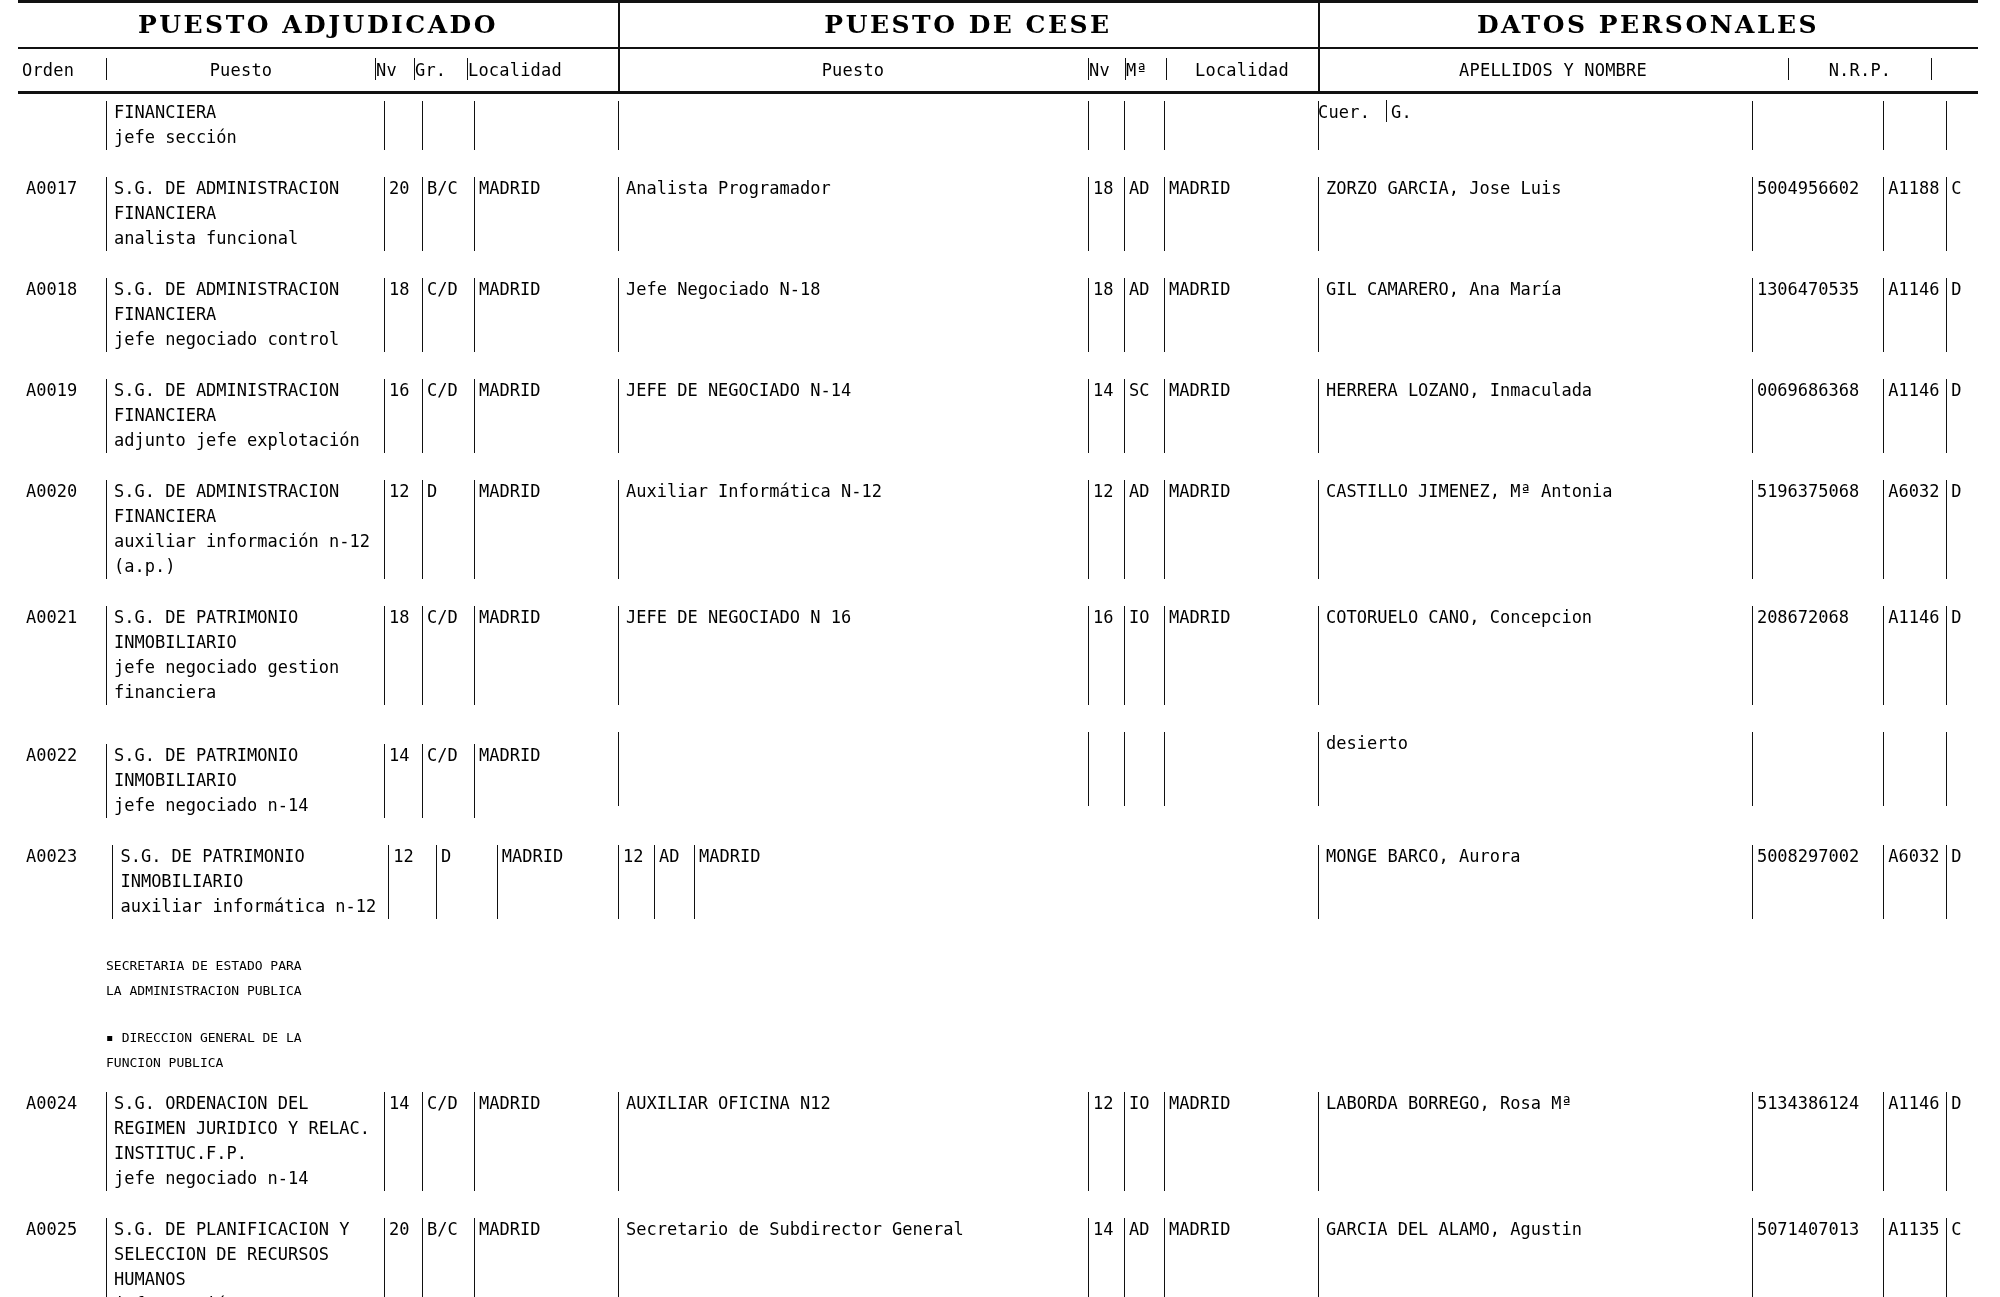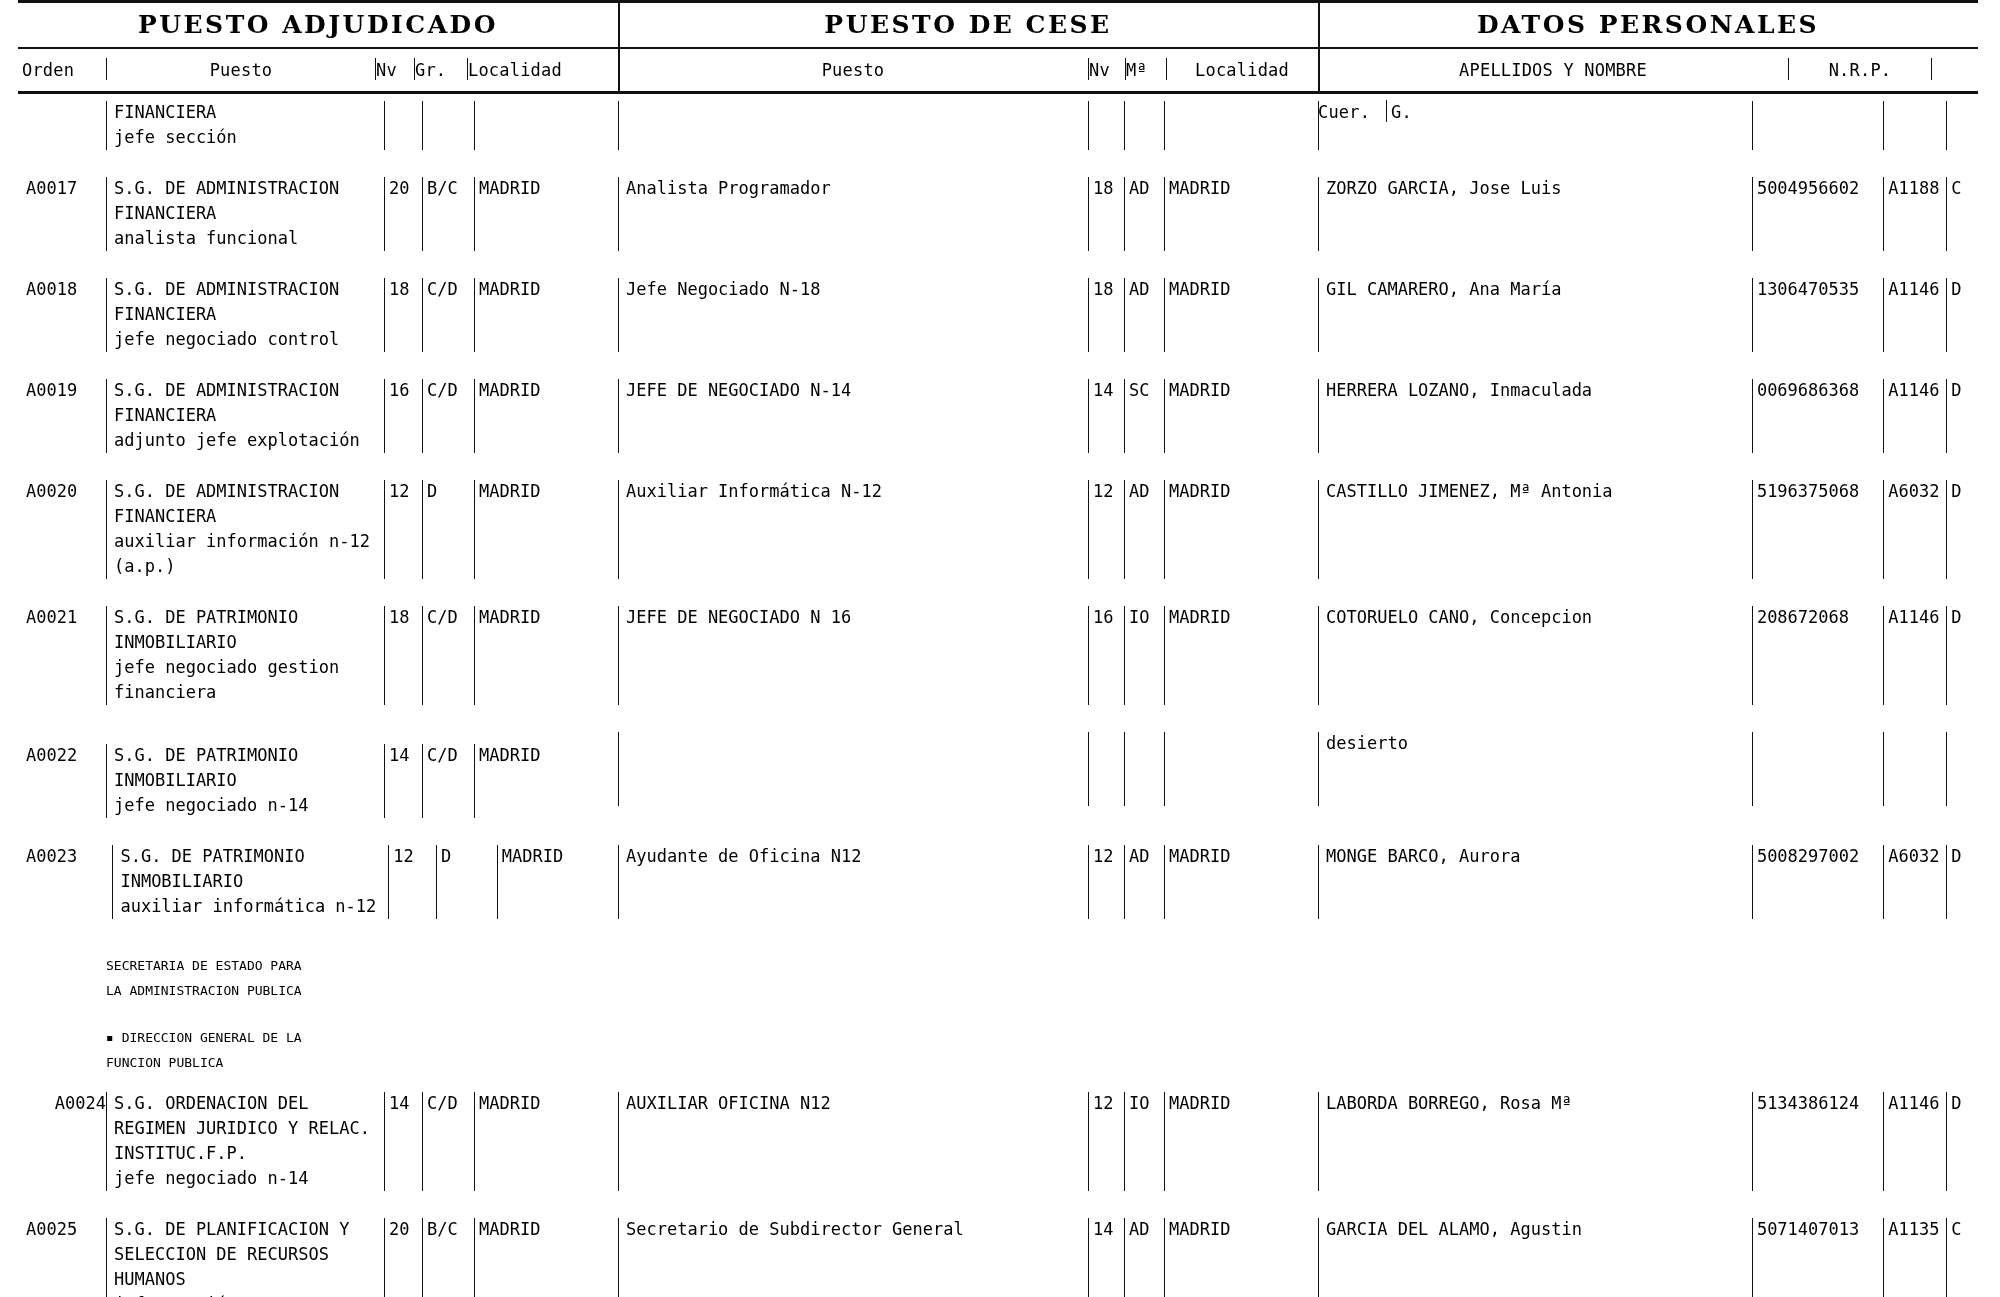--- a/index.html
+++ b/index.html
@@ -331,21 +331,20 @@
         <div class="row-gap"></div>
         <div class="row">
           <div class="grp g-adj" style="display: flex; gap: 12px;">
             <div class="cell c-orden pad" style="min-height: 75px;"><span class="lines"><span class="ln">A0023</span></span></div>
             <div class="cell c-puesto1 bar pad" style="min-height: 75px;"><span class="lines"><span class="ln">S.G. DE PATRIMONIO</span><span class="ln">INMOBILIARIO</span><span class="ln">auxiliar informática n-12</span></span></div>
             <div class="cell c-nv1 bar padsm" style="min-height: 75px;"><span class="lines"><span class="ln">12</span></span></div>
             <div class="cell c-gr bar padsm" style="min-height: 75px;"><span class="lines"><span class="ln">D</span></span></div>
             <div class="cell c-loc1 bar padsm" style="min-height: 75px;"><span class="lines"><span class="ln">MADRID</span></span></div>
           </div>
           <div class="grp g-cese" style="display: flex;">
-            <div class="cell c-puesto2 bar pad" style="min-height: 75px;"><span class="lines"><span class="ln">Ayudante de Oficina N12</span></span></div>
             <div class="cell c-nv2 bar padsm" style="min-height: 75px;"><span class="lines"><span class="ln">12</span></span></div>
             <div class="cell c-ma bar padsm" style="min-height: 75px;"><span class="lines"><span class="ln">AD</span></span></div>
             <div class="cell c-loc2 bar padsm" style="min-height: 75px;"><span class="lines"><span class="ln">MADRID</span></span></div>
           </div>
           <div class="grp g-dat" style="display: flex;">
             <div class="cell c-nombre bar pad" style="min-height: 75px;"><span class="lines"><span class="ln">MONGE BARCO, Aurora</span></span></div>
             <div class="cell c-nrp bar padsm" style="min-height: 75px;"><span class="lines"><span class="ln">5008297002</span></span></div>
             <div class="cell c-cuer bar padsm" style="min-height: 75px;"><span class="lines"><span class="ln">A6032</span></span></div>
             <div class="cell c-g bar padsm" style="min-height: 75px;"><span class="lines"><span class="ln">D</span></span></div>
           </div>
@@ -355,21 +354,21 @@
 
     <div class="spacer8"></div>
     <div class="section-note"><span class="lines"><span class="ln">SECRETARIA DE ESTADO PARA</span><span class="ln">LA ADMINISTRACION PUBLICA</span></span></div>
     <div class="spacer22"></div>
     <div class="section-note"><span class="lines"><span class="ln">▪ DIRECCION GENERAL DE LA</span><span class="ln">FUNCION PUBLICA</span></span></div>
     <div class="spacer16"></div>
 
     <div id="rows-2">
         <div class="row">
           <div class="grp g-adj" style="display: flex;">
-            <div class="cell c-orden pad" style="min-height: 100px; text-align: right;"><span class="lines"><span class="ln">A0024</span></span></div>
+            <div class="cell c-orden pad" style="min-height: 100px;"><span class="lines"><span class="ln">A0024</span></span></div>
             <div class="cell c-puesto1 bar pad" style="min-height: 100px;"><span class="lines"><span class="ln">S.G. ORDENACION DEL</span><span class="ln">REGIMEN JURIDICO Y RELAC.</span><span class="ln">INSTITUC.F.P.</span><span class="ln">jefe negociado n-14</span></span></div>
             <div class="cell c-nv1 bar padsm" style="min-height: 100px;"><span class="lines"><span class="ln">14</span></span></div>
             <div class="cell c-gr bar padsm" style="min-height: 100px;"><span class="lines"><span class="ln">C/D</span></span></div>
             <div class="cell c-loc1 bar padsm" style="min-height: 100px;"><span class="lines"><span class="ln">MADRID</span></span></div>
           </div>
           <div class="grp g-cese" style="display: flex;">
             <div class="cell c-puesto2 bar pad" style="min-height: 100px;"><span class="lines"><span class="ln">AUXILIAR OFICINA N12</span></span></div>
             <div class="cell c-nv2 bar padsm" style="min-height: 100px;"><span class="lines"><span class="ln">12</span></span></div>
             <div class="cell c-ma bar padsm" style="min-height: 100px;"><span class="lines"><span class="ln">IO</span></span></div>
             <div class="cell c-loc2 bar padsm" style="min-height: 100px;"><span class="lines"><span class="ln">MADRID</span></span></div>

